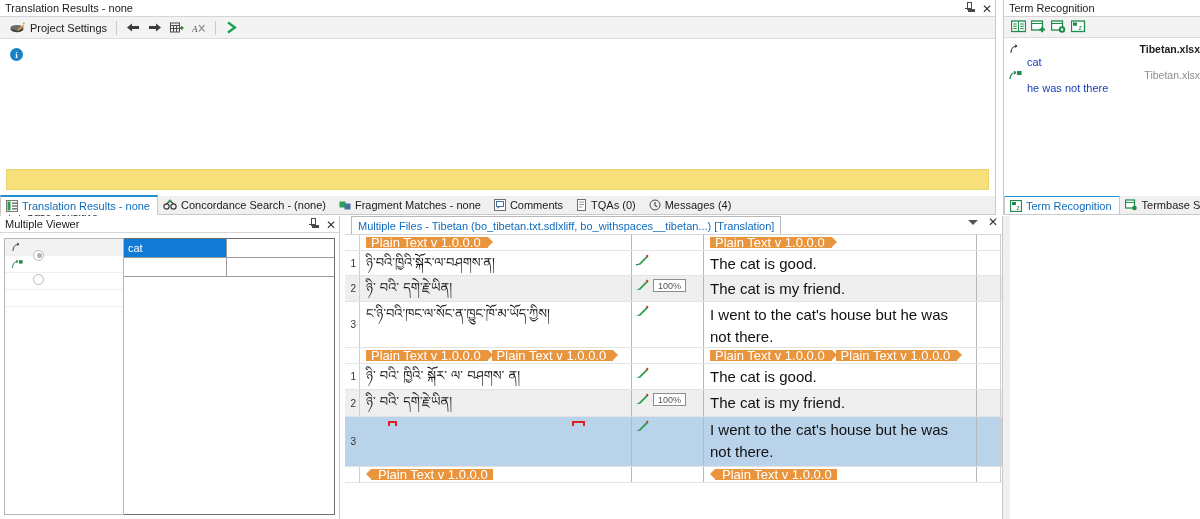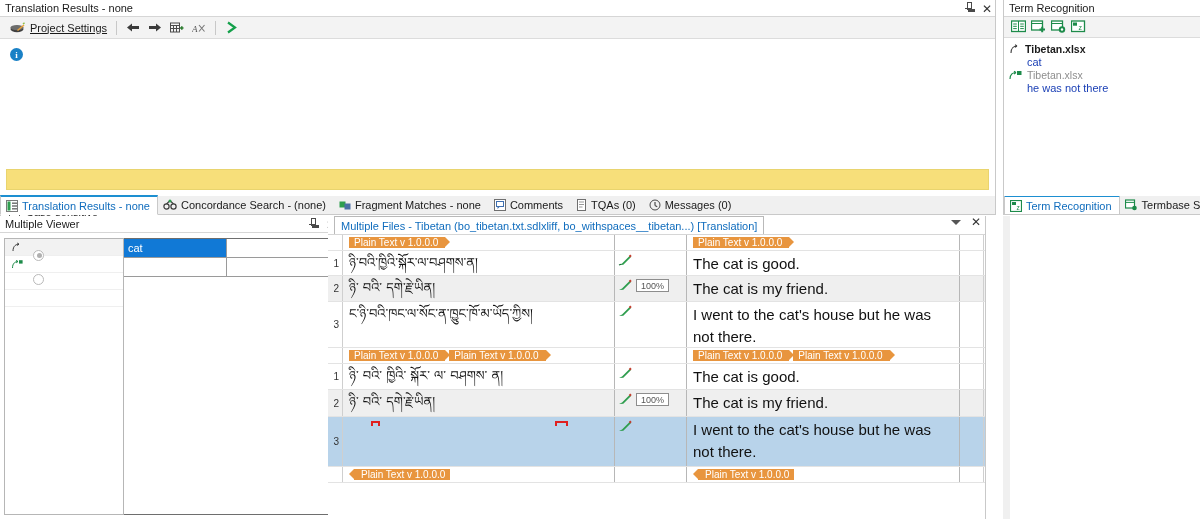--- a/index.html
+++ b/index.html
@@ -48,21 +48,21 @@
   
   #translation-results {
     left: 0; top: 0; width: 996px; height: 196px;
     border-right: 1px solid #c9c9c9;
   }
   #tr-toolbar {
     height: 22px; background: #f3f3f3;
     border-bottom: 1px solid #dcdcdc;
     display: flex; align-items: center; gap: 0; padding-left: 6px;
   }
-  .tb-item { display:flex; align-items:center; height:20px; padding:0 4px; gap:5px; white-space:nowrap;text-decoration:underline; }
+  .tb-item { display:flex; align-items:center; height:20px; padding:0 4px; gap:5px; white-space:nowrap; }
   .tb-sep { width:1px; height:14px; background:#c8c8c8; margin:0 5px; }
   .tb-label { font-size: 11px; color:#1a1a1a; }
 
   #tr-body { position:relative; height: calc(196px - 17px - 22px); background:#fff; }
   #tr-message { display:flex; align-items:center; gap:7px; padding: 9px 0 0 10px; }
   #tr-message .msg-text { font-size: 11px; color:#1a1a1a; }
   .info-icon {
     width:13px; height:13px; border-radius:50%;
     background:#1a81c6; color:#fff; font-size:9px; font-weight:bold;
     display:flex; align-items:center; justify-content:center;
@@ -94,21 +94,21 @@
   #term-recognition {
     left: 1003px; top: 0; width: 197px; height: 196px;
     border-left:1px solid #c9c9c9;
   }
   #term-recognition .panel-title { border-bottom:1px solid #d6d6d6; }
   #tr2-toolbar {
     height:21px; background:#f3f3f3; border-bottom:1px solid #dcdcdc;
     display:flex; align-items:center; gap:5px; padding-left:7px;
   }
   #tr2-list { padding:4px 0 0 0; background:#fff; height: calc(196px - 17px - 21px); overflow:hidden;}
-  .term-row { display:flex; align-items:center; gap:5px; height:14px; padding-left:5px; }
+  .term-row { display:flex; align-items:center; gap:5px; height:14px; padding-left:5px;justify-content:space-between; }
   .term-file { font-size:10.5px; font-weight:bold; color:#1a1a1a; }
   .term-file.dim { font-weight:normal; color:#8e8e8e; }
   .term-val { font-size:11px; color:#1a3fb5; padding-left:23px; }
   .term-val.blue2 { color:#1a3fb5; }
 
   
   #tr2-tabstrip {
     position:absolute; left:1003px; top:196px; width:197px; height:19px;
     background:#f0f0f0; border-bottom:1px solid #c9c9c9; border-left:1px solid #c9c9c9;
     display:flex; align-items:flex-end; overflow:hidden;
@@ -129,21 +129,21 @@
   #tbv-grid { flex:1; border:1px solid #6e6e6e; border-left:none; background:#fff; }
   .tbv-grid-row { display:flex; height:19px; }
   .tbv-cell { border-right:1px solid #9a9a9a; border-bottom:1px solid #9a9a9a;
     display:flex; align-items:center; padding-left:4px; font-size:11px; overflow:hidden; }
   .tbv-cell.c1 { width:103px; }
   .tbv-cell.c2 { flex:1; border-right:none; }
   .tbv-cell.sel { background:#1179d6; color:#ffffff; }
 
   
   #editor {
-    left:328px; top:216px; width:658px; height:303px;
+    left:345px; top:216px; width:658px; height:303px;
     border-right:1px solid #c9c9c9;
   }
   #ed-tabbar {
     height:19px; background:#fff; position:relative;
     border-bottom:1px solid #d6d6d6;
   }
   #ed-tab {
     display:inline-flex; align-items:center; height:18px;
     padding:0 6px; font-size:11px; color:#0f6cbd;
     border:1px solid #b9b9b9; border-bottom:none; border-top:1px solid #b9b9b9;
@@ -185,21 +185,21 @@
     border-right:1px solid #b7b7b7; padding:2px 4px 2px 6px;
     font-size:15px; line-height:22px; color:#111;
   }
   .cell.col-struct { border-right:1px solid #cfcfcf; padding:3px 2px 0 2px; }
 
   
   .tag-row { display:flex; align-items:stretch; background:#fff; border-bottom:1px solid #e3e3e3;}
   .tag-row .cell.col-src, .tag-row .cell.col-tgt { padding-top:2px; padding-bottom:2px; min-height:15px; }
   .tagchip {
     display:inline-block; position:relative;
-    background:#e8953e; color:#fff; font-size:10px; line-height:11px;
+    background:#e8953e; color:#fff; font-size:13px; line-height:11px;
     height:11px; padding:0 7px 0 5px; margin-right:4px;
     white-space:nowrap; font-family:"Liberation Sans",sans-serif;
   }
   .tagchip:after {
     content:""; position:absolute; right:-5px; top:0;
     border-top:5.5px solid transparent; border-bottom:5.5px solid transparent;
     border-left:5px solid #e8953e;
   }
   .tagchip.close { padding:0 5px 0 7px; margin-left:5px; }
   .tagchip.close:after { display:none; }
@@ -384,21 +384,21 @@
       </svg>
       <span>TQAs (0)</span>
     </div>
 
     <div class="doctab">
       <svg width="12" height="12" viewBox="0 0 12 12">
         <circle cx="6" cy="6" r="5" fill="none" stroke="#4a4a4a"></circle>
         <line x1="6" y1="3" x2="6" y2="6.5" stroke="#4a4a4a" stroke-width="1.2"></line>
         <line x1="6" y1="6.5" x2="8.2" y2="7.8" stroke="#4a4a4a" stroke-width="1.2"></line>
       </svg>
-      <span>Messages (0)</span>
+      <span>Messages (4)</span>
     </div>
   </div>
 
   <div class="panel" id="term-recognition">
     <div class="panel-title">
       <span>Term Recognition</span>
     </div>
     <div id="tr2-toolbar">
       <span>
         <svg width="15" height="13" viewBox="0 0 15 13">

